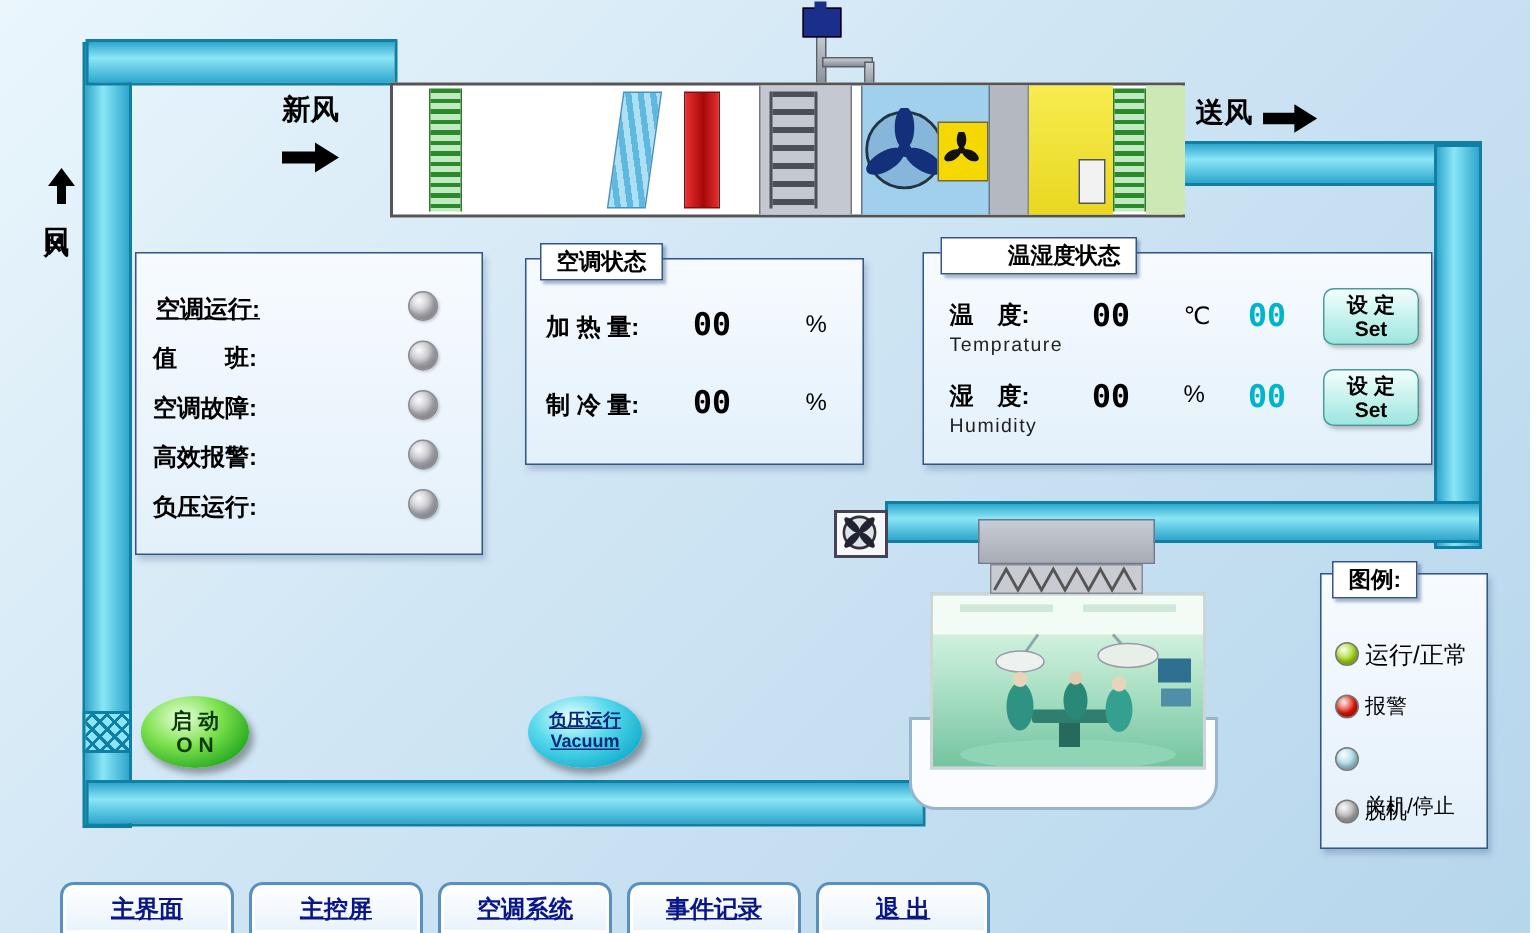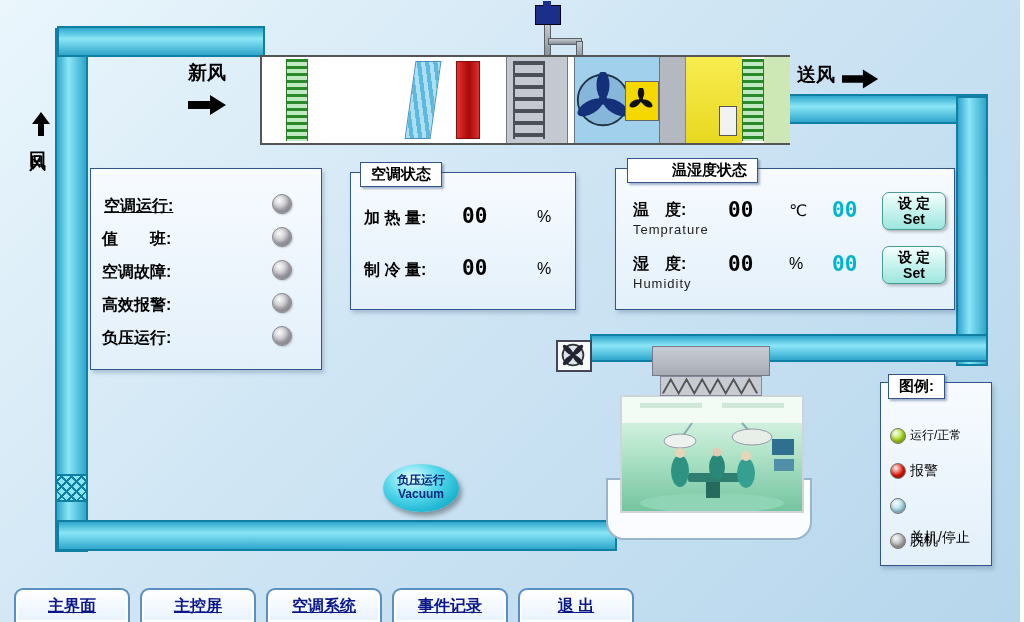--- a/index.html
+++ b/index.html
@@ -35,21 +35,21 @@
     background:linear-gradient(180deg,#f2fffd,#9ce6de);border:1px solid #4a9a9a;
     display:flex;flex-direction:column;align-items:center;justify-content:center;
     font-weight:bold;font-size:14px;line-height:1.15;cursor:pointer;
     box-shadow:2px 2px 3px rgba(0,0,0,.25);}
   .oval{position:absolute;border-radius:50%;display:flex;flex-direction:column;align-items:center;
     justify-content:center;font-weight:bold;font-size:14px;line-height:1.15;
     box-shadow:3px 4px 5px rgba(0,0,0,.35);cursor:pointer;}
   .oval.green{background:radial-gradient(ellipse at 38% 30%,#eaffdf 0%,#7fe24f 40%,#22a81e 80%,#148a14 100%);color:#0a3a08;}
   .oval.cyan{background:radial-gradient(ellipse at 38% 30%,#eaffff 0%,#55d8ec 40%,#0aa8c8 85%);color:#03287a;font-size:12px;}
   .navbar{position:absolute;left:0;top:588px;width:1024px;height:34px;display:flex;
-    gap:10px;padding-left:14px;box-sizing:border-box;}
+    gap:10px;padding-left:40px;box-sizing:border-box;}
   .tab{flex:0 0 112px;background:linear-gradient(180deg,#ffffff,#e8f2fc);
     border:2px solid #5a90c0;border-bottom:none;border-radius:9px 9px 0 0;
     display:flex;align-items:center;justify-content:center;font-weight:bold;font-size:16px;
     color:#0a1688;text-decoration:underline;cursor:pointer;box-shadow:inset 0 0 0 2px #fff;}
   .ahu{position:absolute;left:260px;top:55px;width:530px;height:90px;background:#fff;
     border:2px solid #555;box-sizing:border-box;z-index:2;}
   .seg{position:absolute;box-sizing:border-box;}
   .coil{background:repeating-linear-gradient(180deg,#2a8a2a 0 3px,#c2eac2 3px 7px);
     border-left:1px solid #2a7a2a;border-right:1px solid #2a7a2a;}
   .flowlbl{position:absolute;font-weight:bold;font-size:19px;color:#000;}
@@ -203,29 +203,33 @@
       <circle cx="58" cy="56" r="5" fill="#e8d4b8"></circle>
     <ellipse cx="95" cy="70" rx="8" ry="13" fill="#2a8878"></ellipse>
       <circle cx="95" cy="55" r="4.5" fill="#e0ccb0"></circle>
     <ellipse cx="124" cy="76" rx="9" ry="15" fill="#35a090"></ellipse>
       <circle cx="124" cy="59" r="5" fill="#e8d4b8"></circle>
   </svg>
 
   <div class="panel" style="left:880px;top:382px;width:112px;height:184px;"></div>
   <div class="ptitle" style="left:888px;top:374px;">图例:</div>
   <div class="dot" style="left: 890px; top: 428px; background-color: rgb(168, 216, 24);"></div>
-  <div class="lbl" style="left:910px;top:427px;font-size:12px;font-weight:normal;">运行/正常</div>
+  <div class="lbl" style="left:910px;top:427px;font-size:16px;font-weight:normal;">运行/正常</div>
   <div class="dot" style="left: 890px; top: 463px; background-color: rgb(224, 24, 8);"></div>
   <div class="lbl" style="left:910px;top:462px;font-size:14px;font-weight:normal;">报警</div>
   <div class="dot" style="left: 890px; top: 498px; background-color: rgb(168, 216, 232);"></div>
   <div class="lbl" style="left:910px;top:497px;font-size:14px;font-weight:normal;margin-top:32px;">关机/停止</div>
   <div class="dot" style="left: 890px; top: 533px; background-color: rgb(176, 176, 176);"></div>
   <div class="lbl" style="left:910px;top:532px;font-size:14px;font-weight:normal;">脱机</div>
 
-  <div class="oval cyan" style="left:383px;top:464px;width:76px;height:48px;">
+  <div class="oval green" style="left:94px;top:464px;width:72px;height:48px;">
+    <span>启 动</span>
+    <span>O N</span>
+  </div>
+  <div class="oval cyan" style="left:352px;top:464px;width:76px;height:48px;text-decoration:underline;">
     <span>负压运行</span>
     <span>Vacuum</span>
   </div>
 
   <div class="navbar">
     <div class="tab">
         <span>主界面</span>
       </div>
     <div class="tab">
         <span>主控屏</span>

